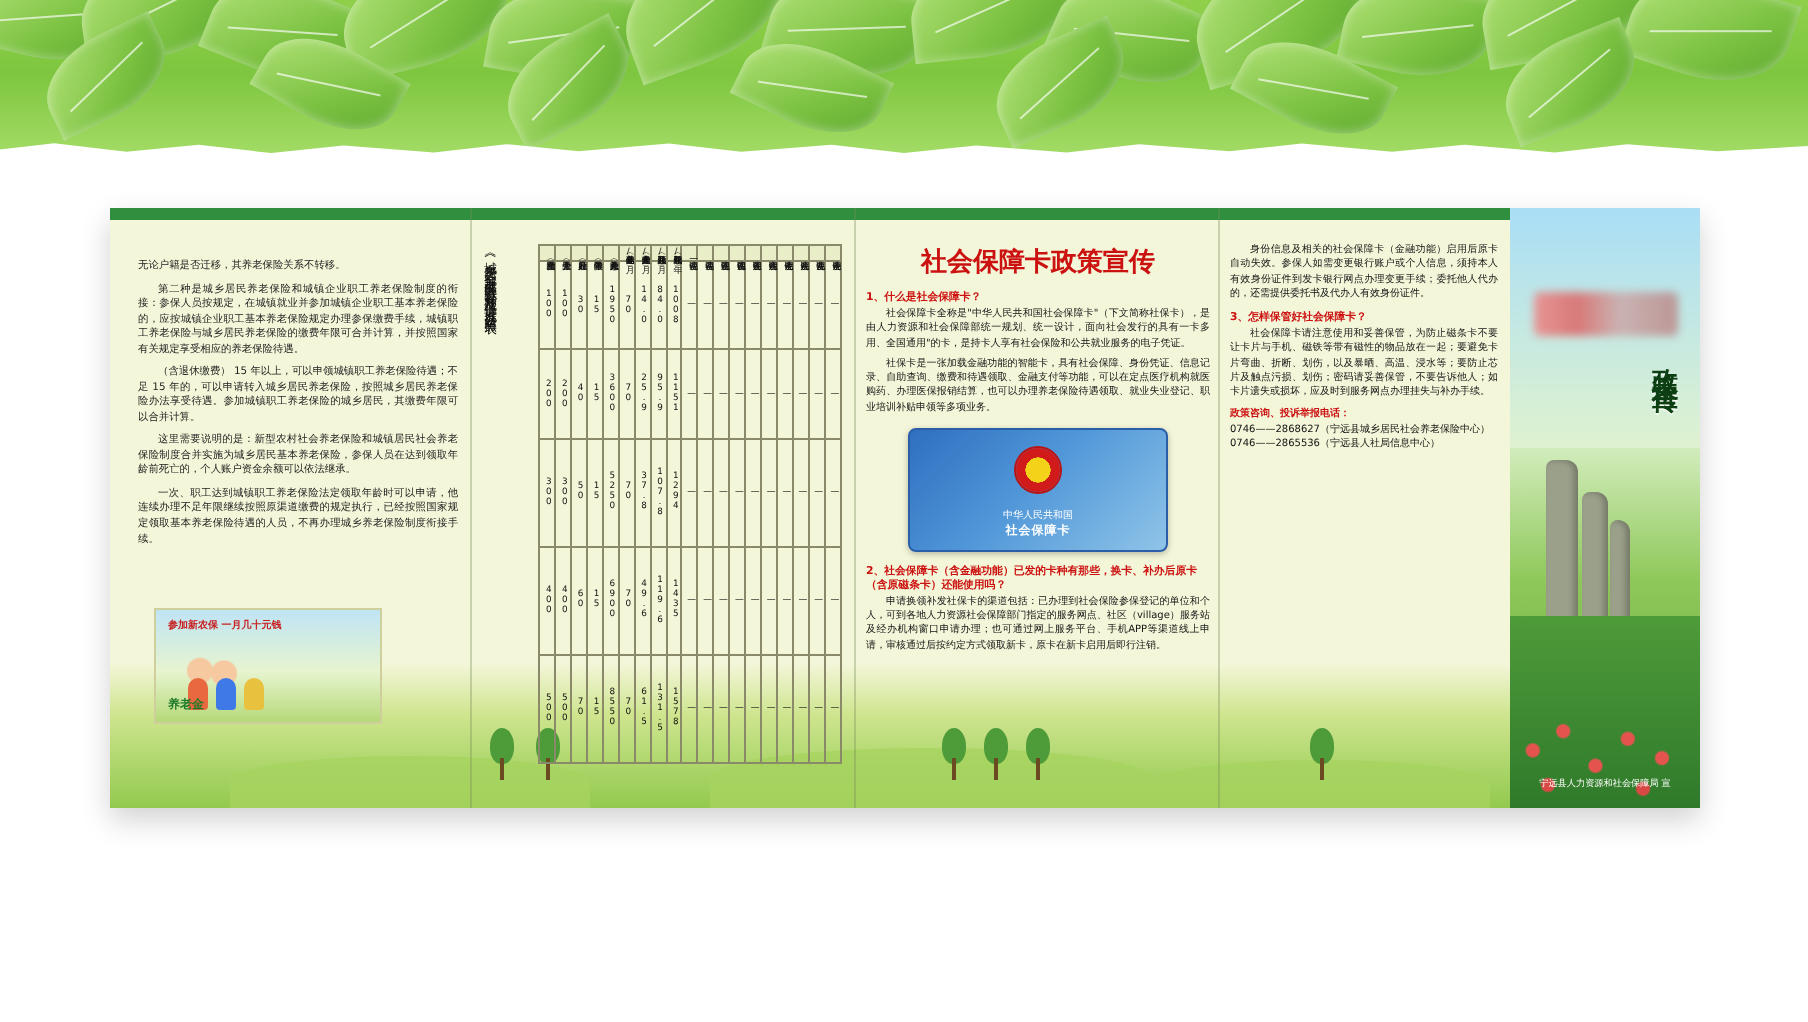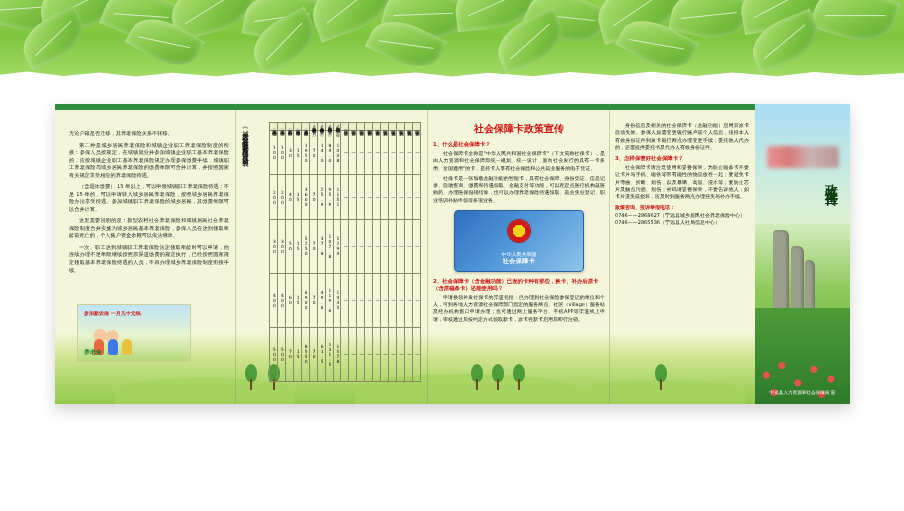--- a/index.html
+++ b/index.html
@@ -56,21 +56,21 @@
 
   
   .p3{position:absolute;left:214px;top:18px;width:152px;height:260px;}
   .tbl{width:100%;height:100%;border-collapse:collapse;}
   .tbl td,.tbl th{border:.5px solid #8a8a6a;font-size:4.4px;color:#111;
      writing-mode:vertical-rl;text-orientation:upright;text-align:center;vertical-align:top;padding:1px 0;white-space:nowrap;}
   .tbl th{background:#e9eec9;font-weight:normal;}
 
   
   .p4{position:absolute;left:378px;top:18px;width:172px;height:262px;}
-  .p4 .h1{font-size:10px;color:#cc1111;font-weight:bold;text-align:center;margin-bottom:5px;
+  .p4 .h1{font-size:13px;color:#cc1111;font-weight:bold;text-align:center;margin-bottom:5px;
       font-family:"DejaVu Serif","Liberation Serif",serif;}
   .p4 .h2{font-size:5.4px;color:#cc1111;font-weight:bold;margin:5px 0 2px;}
   .p4 p{margin:0 0 3px 0;font-size:5px;line-height:1.45;color:#141414;text-align:justify;text-indent:10px;}
   .ssc-card{margin:6px auto;width:128px;height:60px;border:1px solid #2a5fa8;border-radius:4px;
     background:linear-gradient(135deg,#2f6fbf 0%,#4f96d8 45%,#8fc4e8 100%);position:relative;box-shadow:0 1px 3px rgba(0,0,0,.25);}
   .ssc-card .emblem{position:absolute;left:50%;top:9px;transform:translateX(-50%);
     width:22px;height:22px;border-radius:50%;background:radial-gradient(circle,#f5d21a 0 40%,#d11a1a 41% 100%);
     box-shadow:0 0 0 1px #b81414;}
   .ssc-card .cn{position:absolute;left:0;right:0;bottom:14px;text-align:center;font-size:5px;color:#fff;}
   .ssc-card .en{position:absolute;left:0;right:0;bottom:5px;text-align:center;font-size:6px;color:#fff;font-weight:bold;letter-spacing:.5px;}

